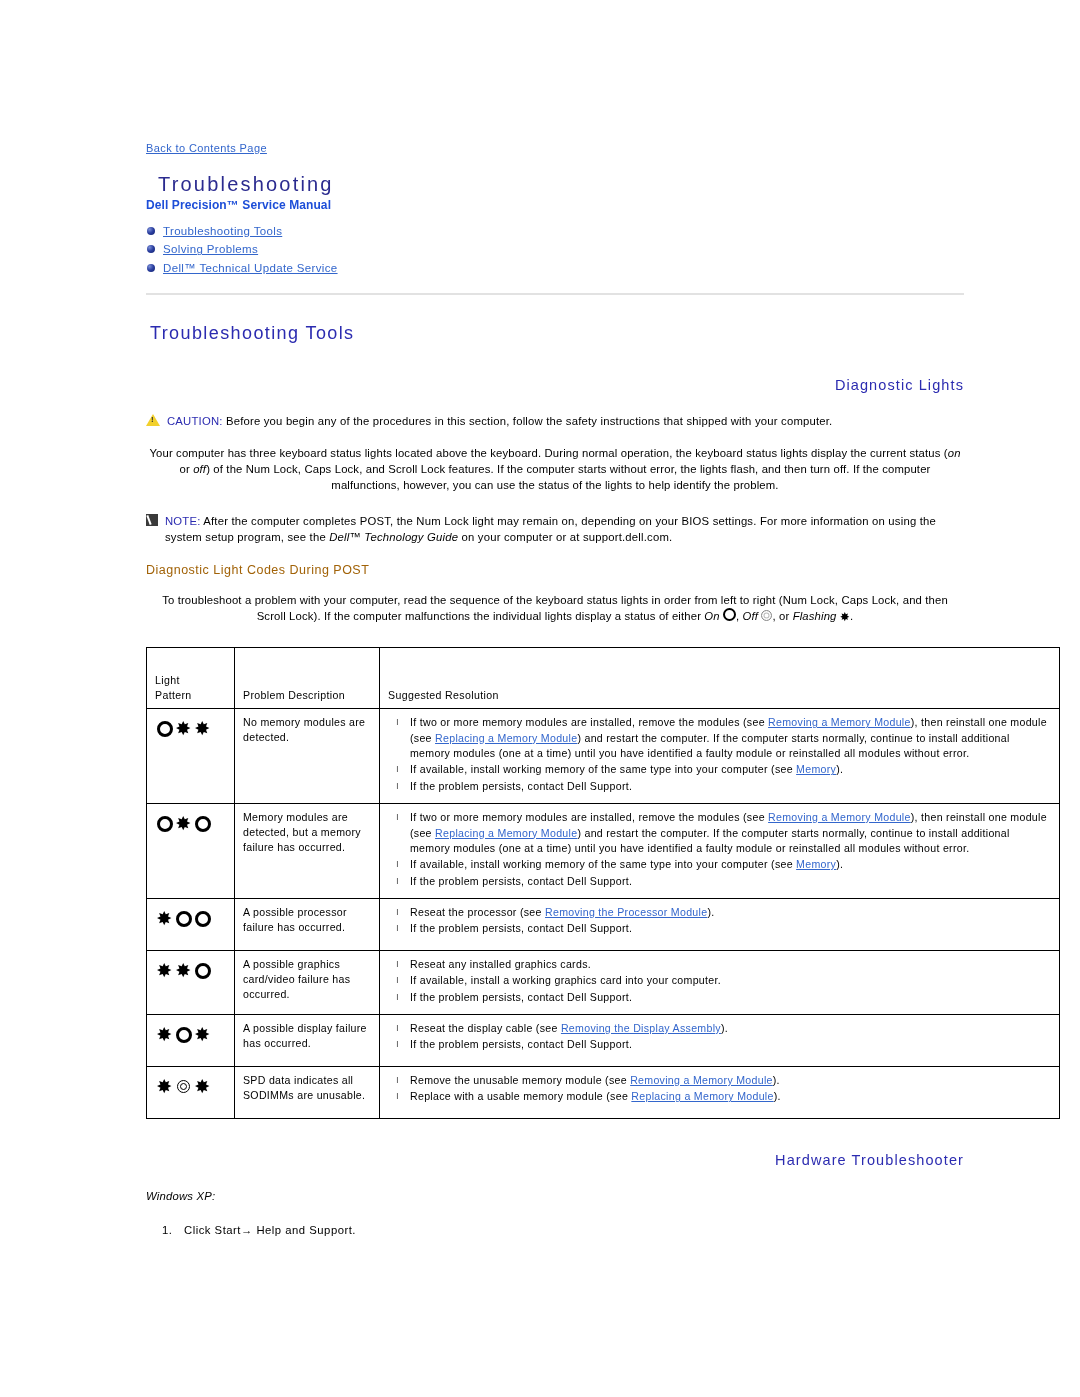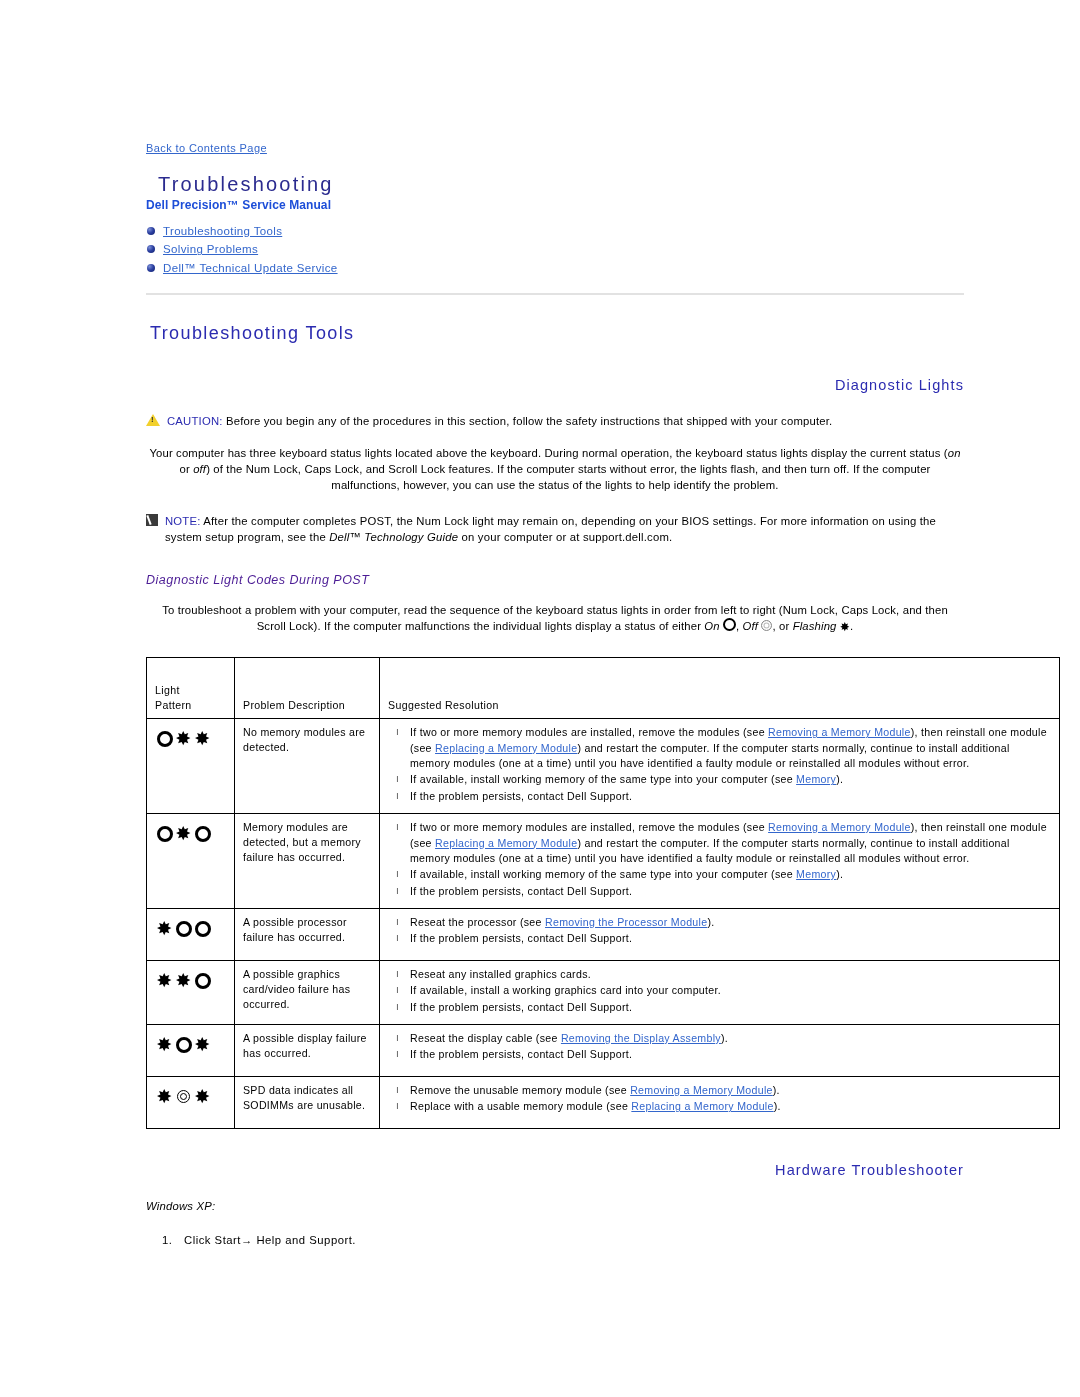--- a/index.html
+++ b/index.html
@@ -94,24 +94,23 @@
     font-size: 14.5px;
     font-weight: normal;
     color: #2b2bb0;
     letter-spacing: 1.1px;
     margin: 33px 0 0 0;
     text-align: right;
   }
   h4.subsub {
     font-size: 12.5px;
     font-weight: normal;
-    color: #4c1d95;
+    color: #a16207;
     letter-spacing: 0.5px;
-    margin: 28px 0 0 0;
-    font-style: italic;
+    margin: 18px 0 0 0;
   }
 
   p.body {
     font-size: 11.3px;
     line-height: 1.42;
     margin: 15px 0 0 0;
     letter-spacing: 0.15px;
     text-align: center;
   }
 

